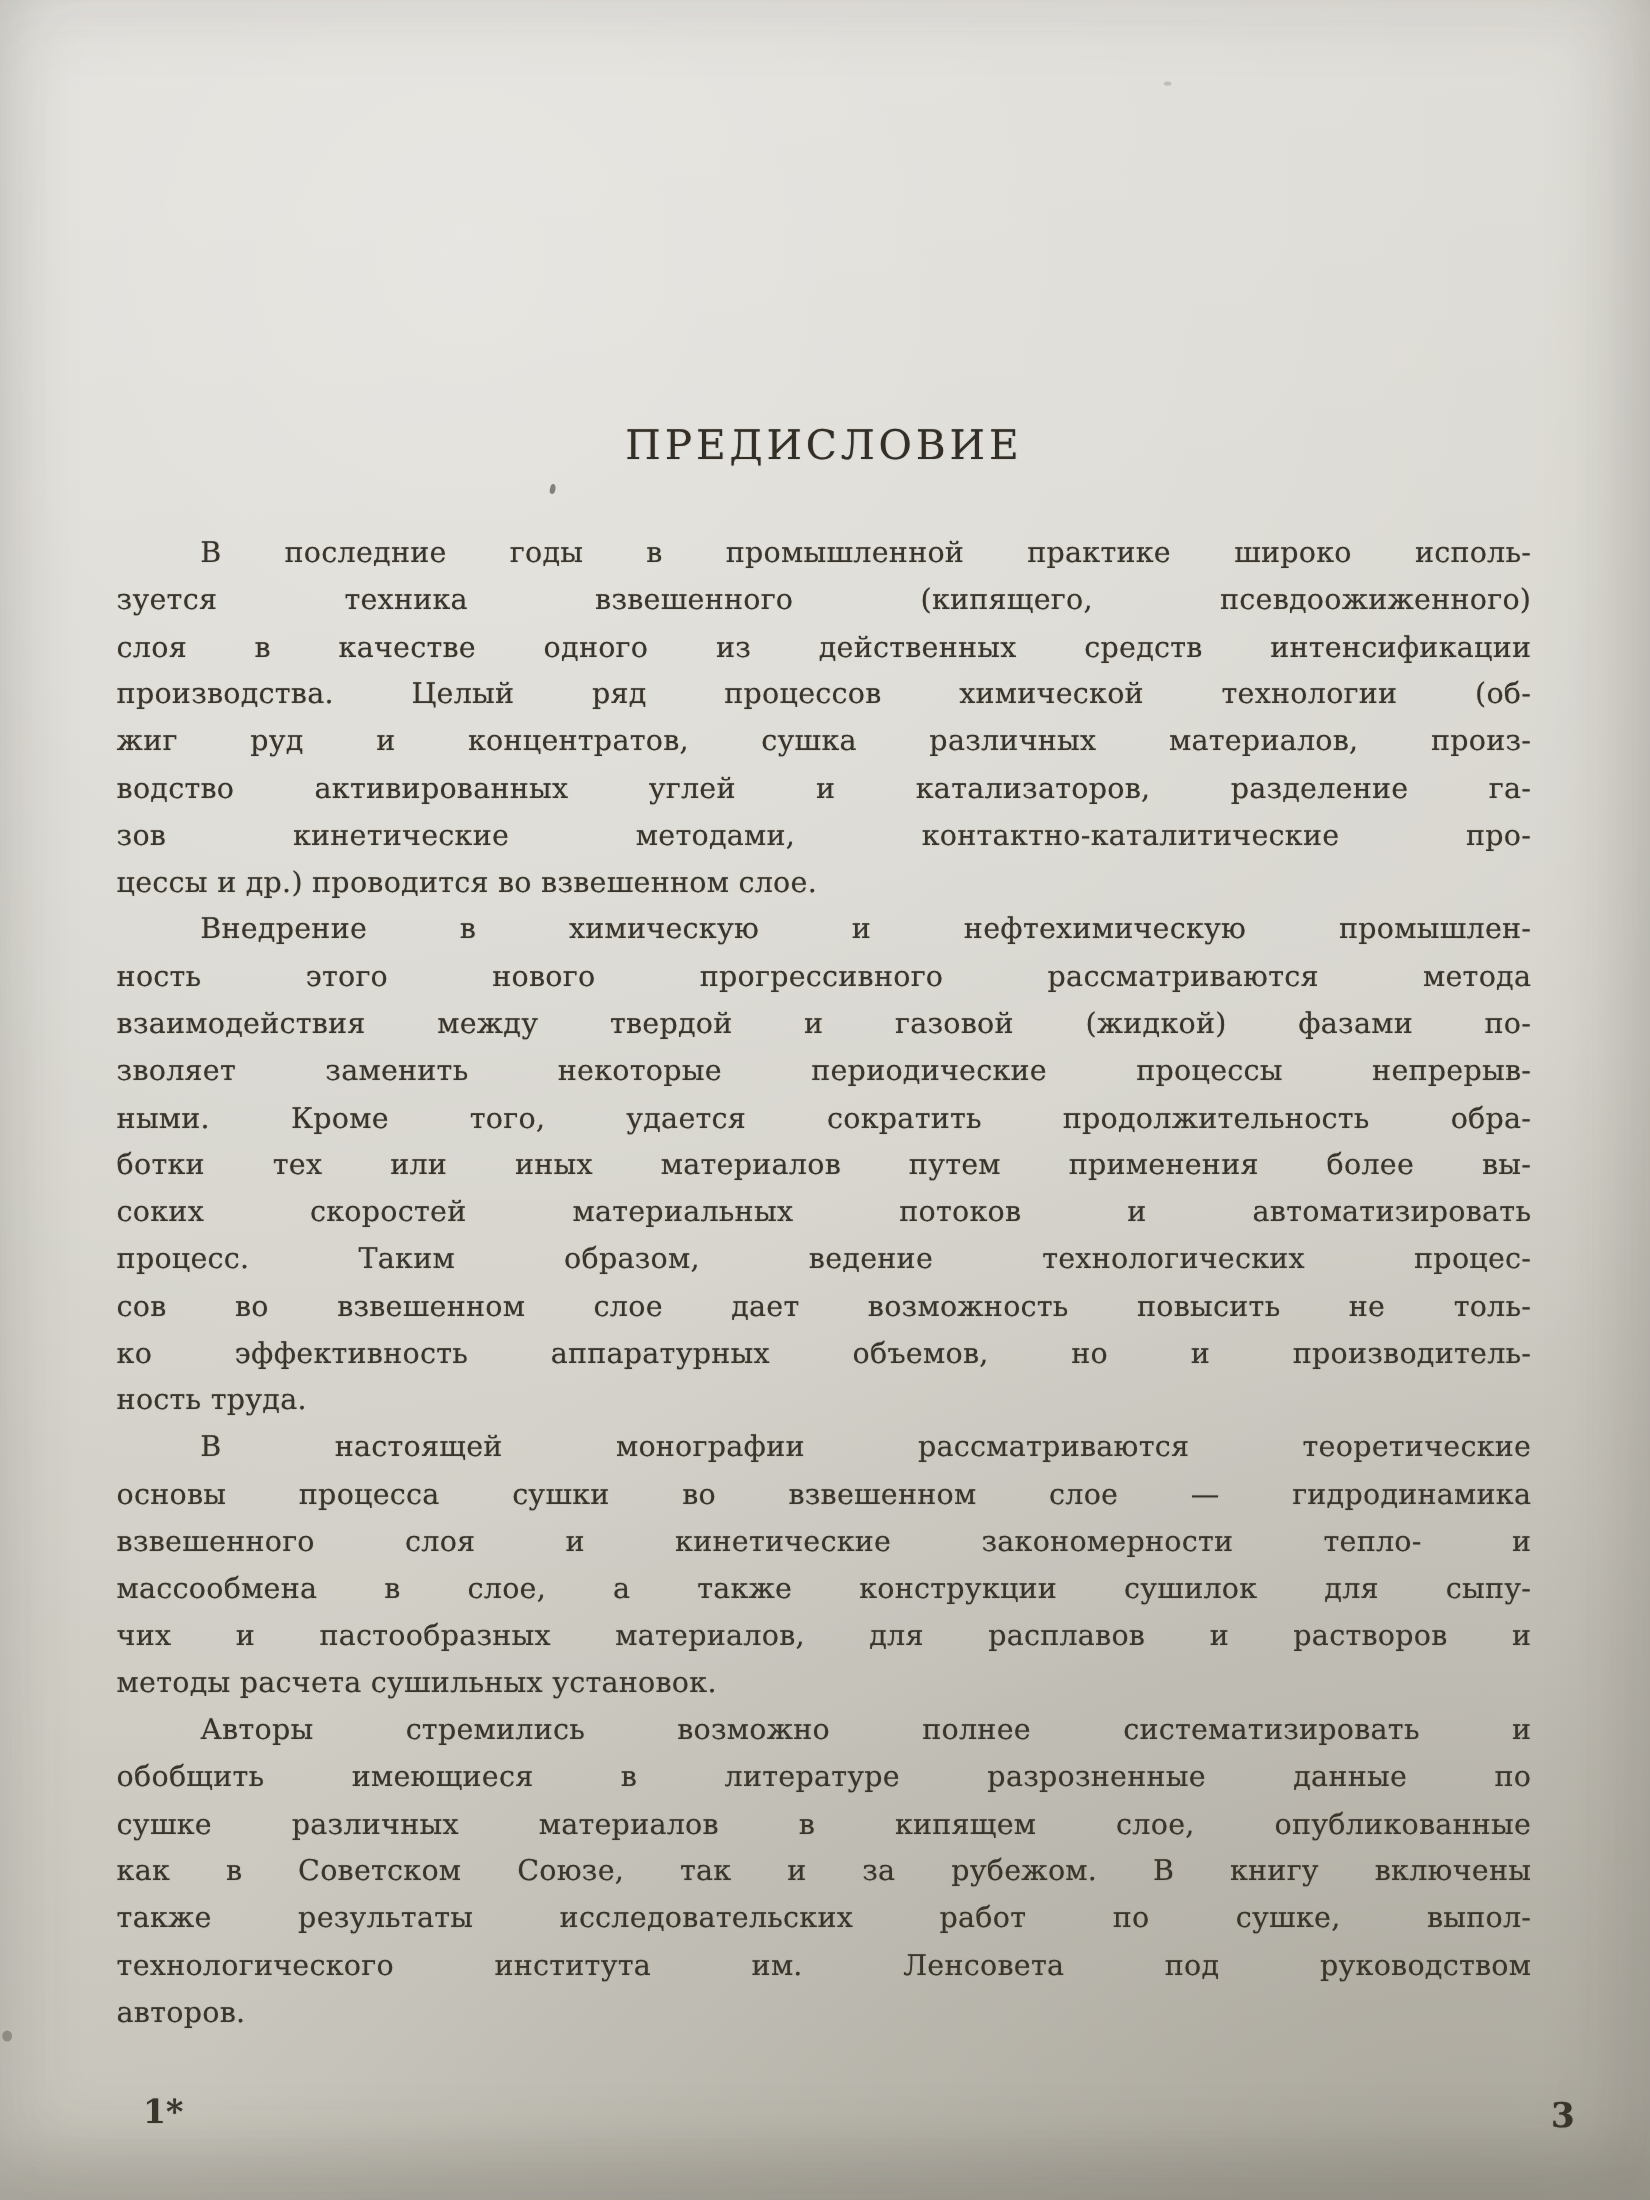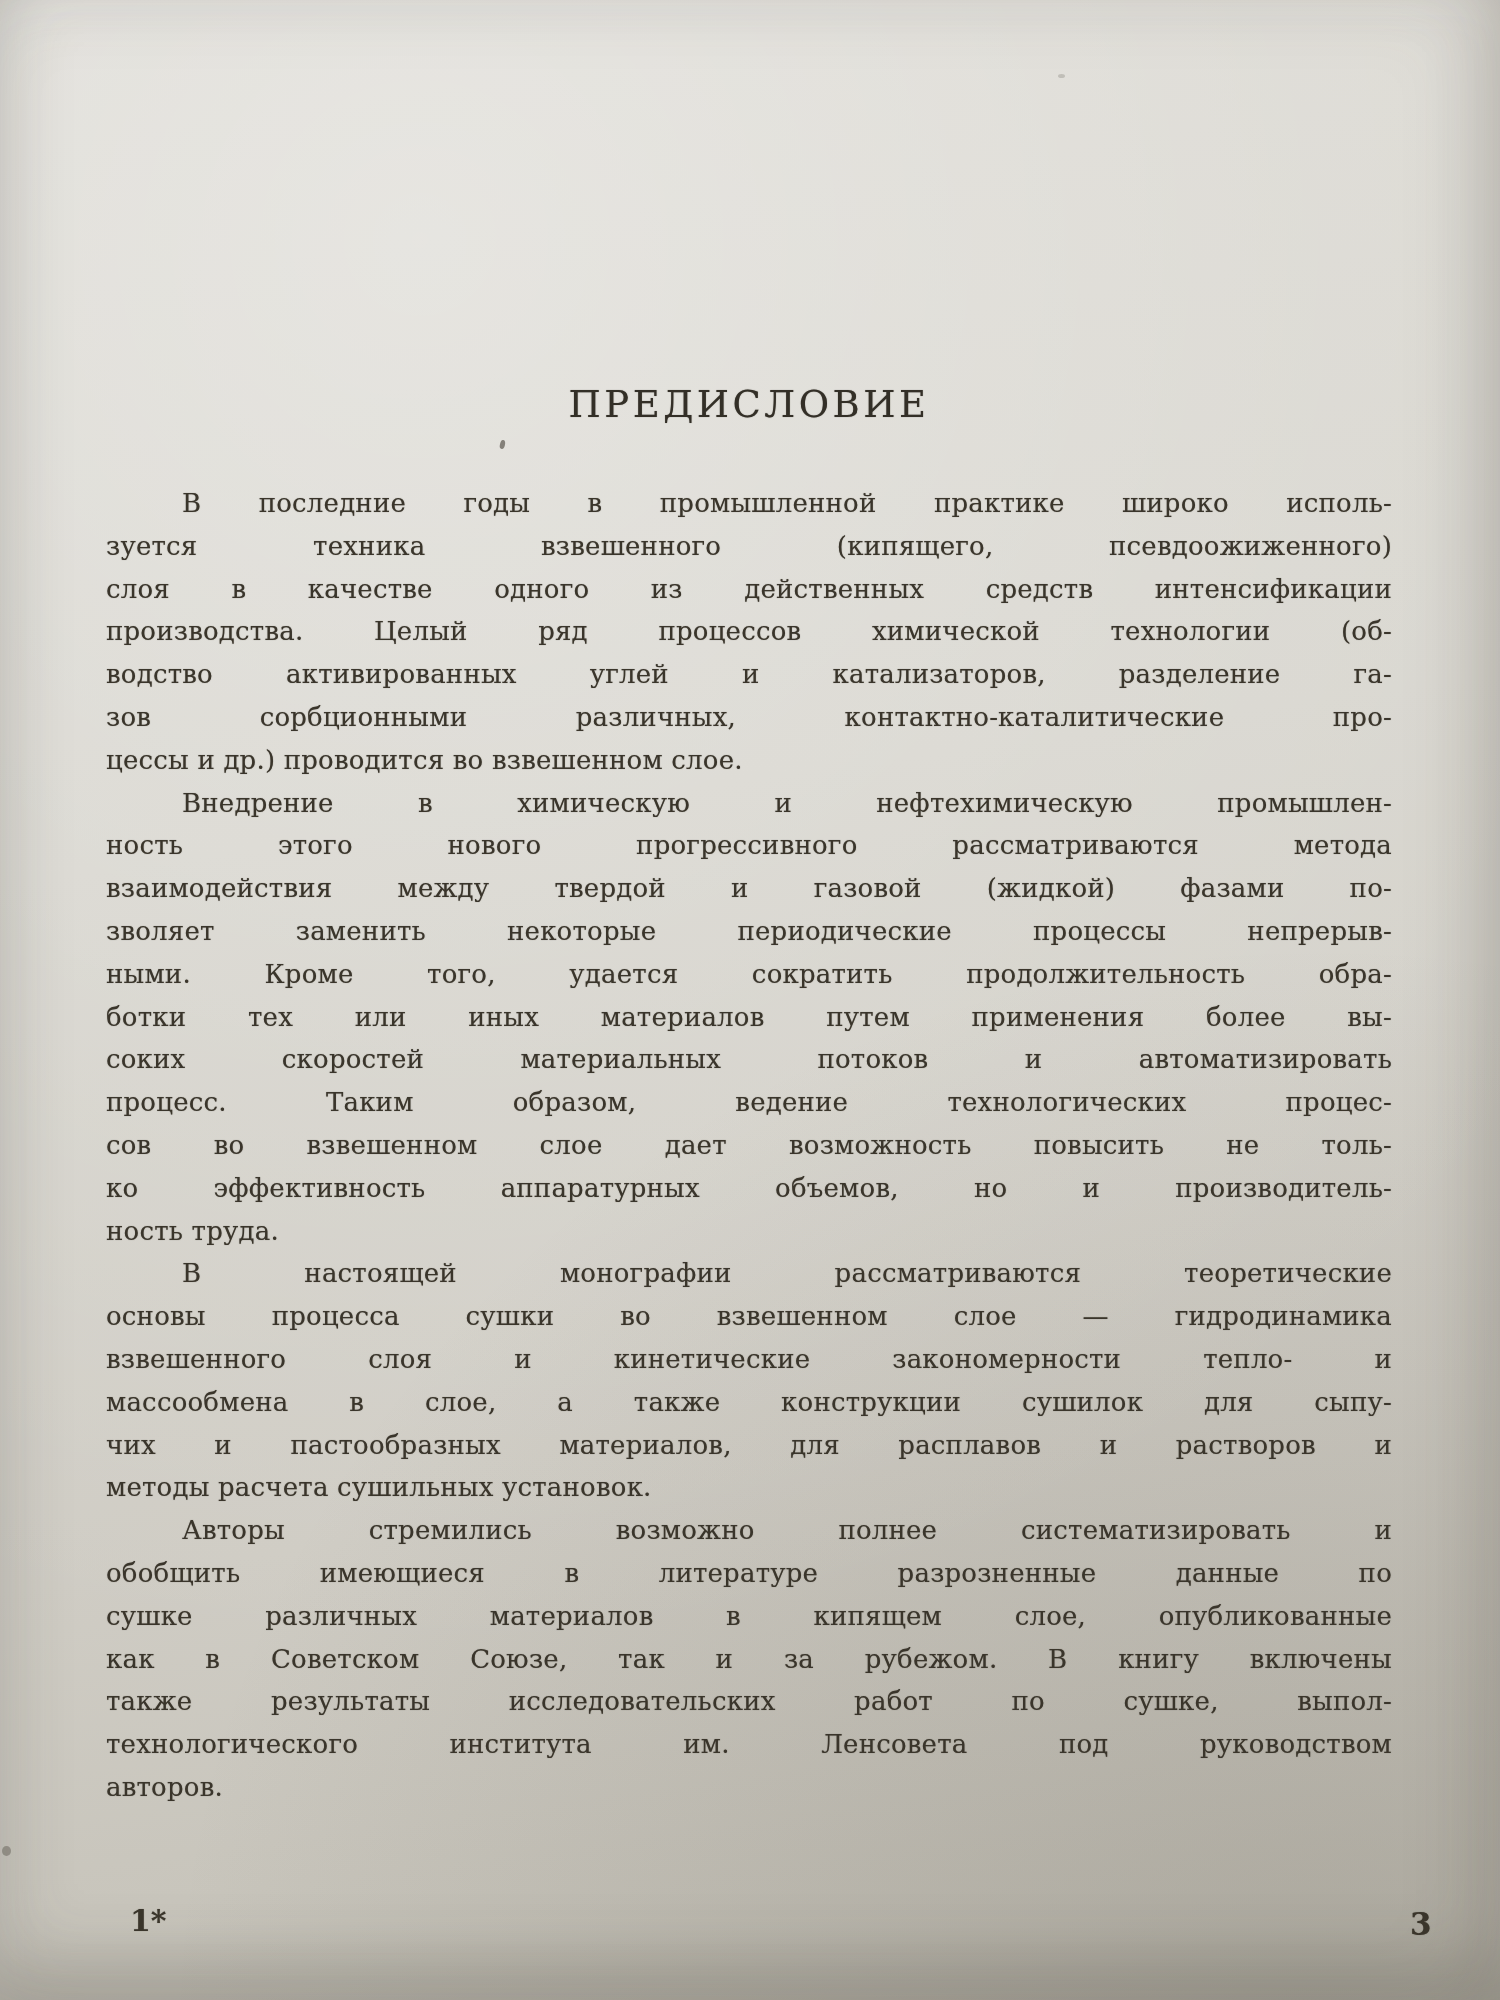--- a/index.html
+++ b/index.html
@@ -98,22 +98,23 @@
   <span class="speck speck-3"></span>
 
   <h1 class="page-title">ПРЕДИСЛОВИЕ</h1>
 
   <div class="body-text">
       <div class="paragraph">
         <div class="line first">В последние годы в промышленной практике широко исполь-</div>
         <div class="line">зуется техника взвешенного (кипящего, псевдоожиженного)</div>
         <div class="line">слоя в качестве одного из действенных средств интенсификации</div>
         <div class="line">производства. Целый ряд процессов химической технологии (об-</div>
+        <div class="line">жиг руд и концентратов, сушка различных материалов, произ-</div>
         <div class="line">водство активированных углей и катализаторов, разделение га-</div>
-        <div class="line">зов сорбционными различных, контактно-каталитические про-</div>
+        <div class="line">зов кинетические методами, контактно-каталитические про-</div>
         <div class="line last">цессы и др.) проводится во взвешенном слое.</div>
       </div>
       <div class="paragraph">
         <div class="line first">Внедрение в химическую и нефтехимическую промышлен-</div>
         <div class="line">ность этого нового прогрессивного рассматриваются метода</div>
         <div class="line">взаимодействия между твердой и газовой (жидкой) фазами по-</div>
         <div class="line">зволяет заменить некоторые периодические процессы непрерыв-</div>
         <div class="line">ными. Кроме того, удается сократить продолжительность обра-</div>
         <div class="line">ботки тех или иных материалов путем применения более вы-</div>
         <div class="line">соких скоростей материальных потоков и автоматизировать</div>

